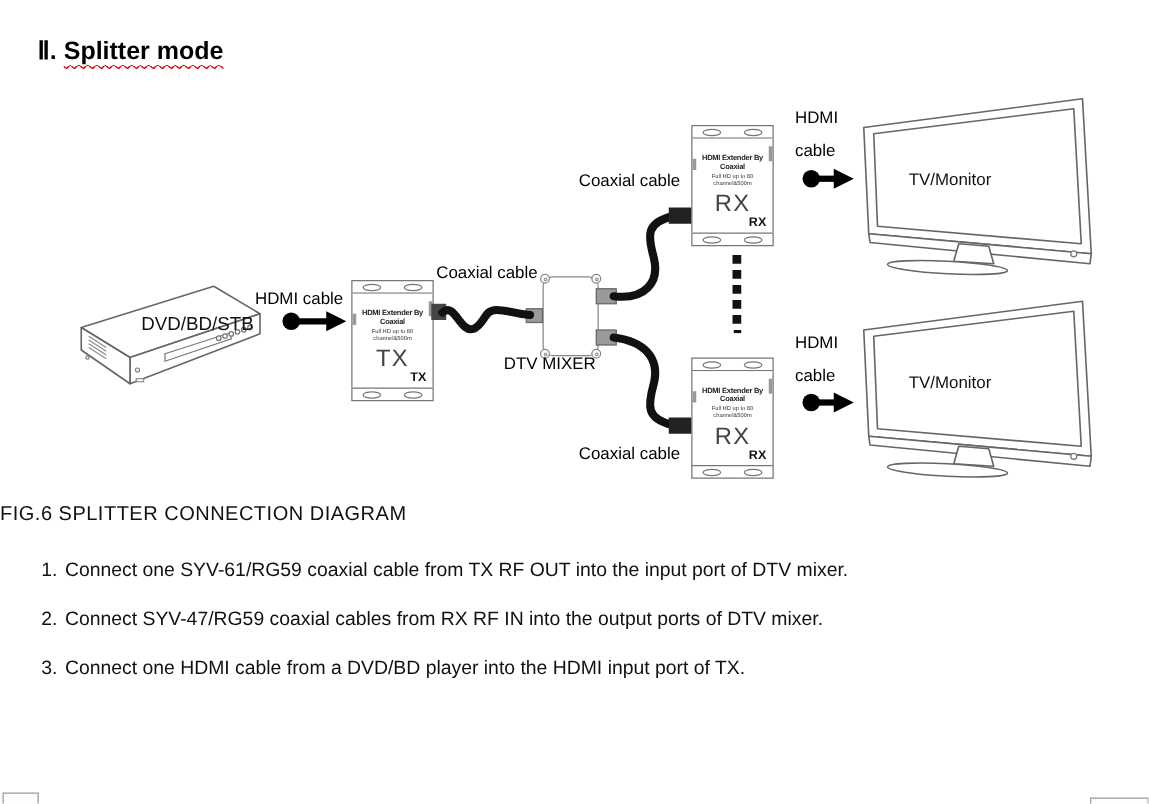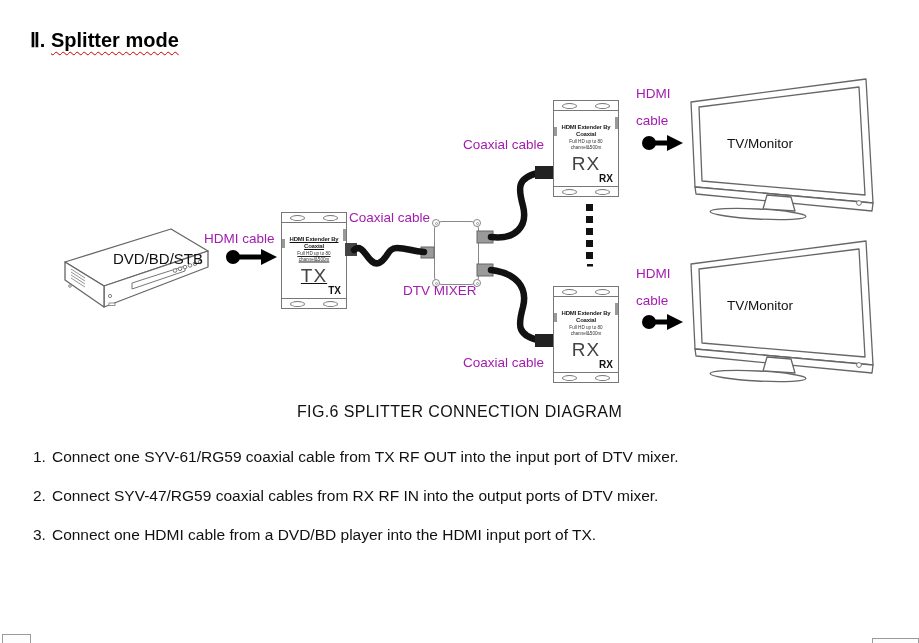--- a/index.html
+++ b/index.html
@@ -4,41 +4,41 @@
 <style>
   html,body{margin:0;padding:0;background:#fff;}
   .page{
     position:relative;width:919px;height:643px;background:#fff;overflow:hidden;
     font-family:"Liberation Sans",sans-serif;color:#111;
   }
   
   .heading{position:absolute;left:30px;top:28px;font-size:20px;font-weight:bold;color:#000;}
   .heading .wavy{text-decoration:underline;text-decoration-style:wavy;text-decoration-color:#c00;text-decoration-thickness:1px;text-underline-offset:4px;}
   
-  .dlabel{position:absolute;font-size:13.5px;color:#a21caf;white-space:nowrap;}
+  .dlabel{position:absolute;font-size:13.5px;color:#000000;white-space:nowrap;}
   
   .extbox{position:absolute;width:66px;}
   .flange{position:relative;height:11px;border:1px solid #777;background:#fff;box-sizing:border-box;}
   .slot{position:absolute;top:2px;width:13px;height:4px;border:1px solid #777;border-radius:50%;}
   .slot.l{left:8px;} .slot.r{right:8px;}
   .extbody{position:relative;height:75px;border:1px solid #777;border-top:none;border-bottom:none;background:#fff;box-sizing:border-box;text-align:center;}
   .extbody::before{content:"";position:absolute;left:0;top:16px;width:3px;height:9px;background:#999;}
   .extbody::after{content:"";position:absolute;right:0;top:6px;width:3px;height:12px;background:#999;}
   .brand1{font-size:6px;font-weight:bold;color:#222;padding-top:13px;line-height:7px;letter-spacing:-0.2px;}
   .brand2{font-size:5px;color:#333;line-height:6px;transform:scale(0.92);}
   .biglabel{font-size:19px;color:#444;margin-top:4px;letter-spacing:1px;line-height:20px;}
   .cornerlabel{position:absolute;right:5px;bottom:2px;font-size:10px;font-weight:bold;color:#111;}
   
   .mixer{position:absolute;left:434px;top:221px;width:45px;height:64px;border:1.5px solid #888;border-radius:8px;background:#fff;box-sizing:border-box;}
   .screw{position:absolute;width:8px;height:8px;border:1px solid #888;border-radius:50%;background:#fff;box-sizing:border-box;}
   .screw::after{content:"";position:absolute;left:1.5px;top:1.5px;right:1.5px;bottom:1.5px;border:1px solid #999;border-radius:50%;}
   .screw.tl{left:-3px;top:-3px;} .screw.tr{right:-3px;top:-3px;}
   .screw.bl{left:-3px;bottom:-3px;} .screw.br{right:-3px;bottom:-3px;}
   
-  .figcaption{position:absolute;left:0;top:403px;width:100%;text-align:center;font-size:16px;letter-spacing:0.4px;color:#111;}
+  .figcaption{position:absolute;left:0;top:403px;width:100%;text-align:left;font-size:16px;letter-spacing:0.4px;color:#111;}
   .instr{position:absolute;left:33px;font-size:15.5px;color:#111;white-space:nowrap;}
   .instr .num{margin-right:6px;}
   
   .overlay{position:absolute;left:0;top:0;pointer-events:none;}
   .line-draw{fill:#fff;stroke:#666;stroke-width:1.3;stroke-linejoin:round;}
   .cable{fill:none;stroke:#111;stroke-width:6.5;stroke-linecap:round;}
   
   .frag{position:absolute;border:1px solid #9a9a9a;background:#fdfdfd;box-sizing:border-box;}
   .frag.left{left:2px;top:634px;width:29px;height:14px;}
   .frag.right{left:872px;top:638px;width:47px;height:10px;}
@@ -46,21 +46,21 @@
 </head>
 <body>
 
 <div class="page">
 
   <div class="heading">
     <span>Ⅱ.</span>
     <span class="wavy">Splitter mode</span>
   </div>
 
-  <div class="extbox" style="left:281px;top:212px;text-decoration:underline;">
+  <div class="extbox" style="left:281px;top:224px;">
     <div class="flange">
       <span class="slot l"></span>
       <span class="slot r"></span>
     </div>
     <div class="extbody">
       <div class="brand1">HDMI Extender By Coaxial</div>
       <div class="brand2">Full HD up to 80 channel&amp;500m</div>
       <div class="biglabel">TX</div>
       <div class="cornerlabel">TX</div>
     </div>

